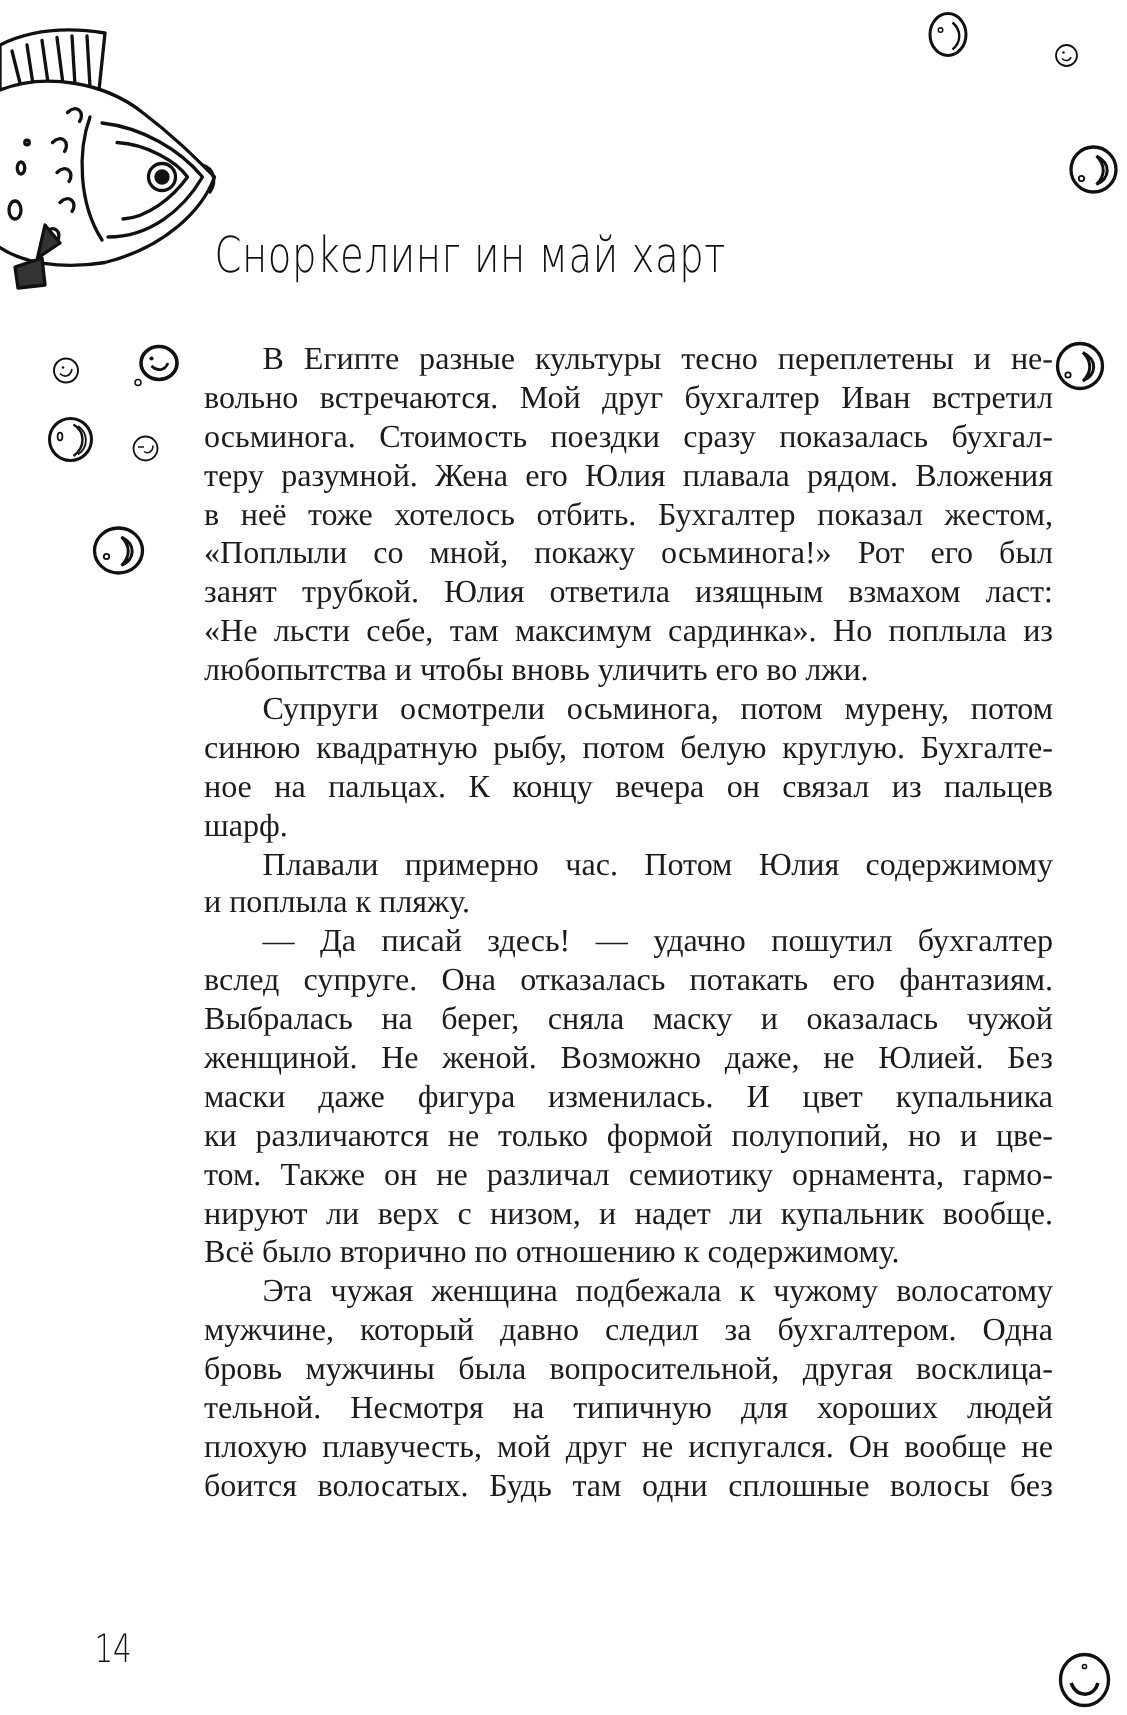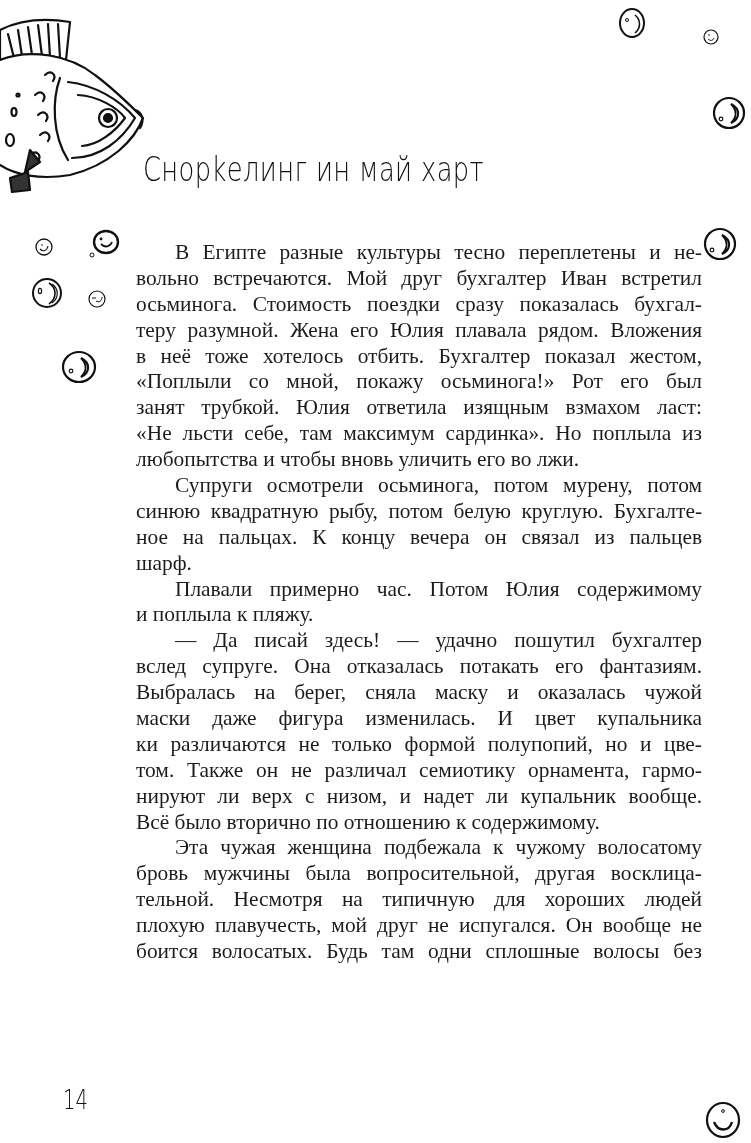--- a/index.html
+++ b/index.html
@@ -8,21 +8,21 @@
     .fish { left: 0; top: 0; width: 150px; height: 200px; }
     .bubble { position: absolute; }
     .title {
       position: absolute; left: 143px; top: 150px;
       font-family: "DejaVu Sans", sans-serif; font-weight: 200;
       font-size: 33px; letter-spacing: 0.5px; color: #111;
       transform: scaleX(0.78); transform-origin: left top;
       white-space: nowrap;
     }
     .body-text {
-      position: absolute; left: 136px; top: 240px; width: 566px;
+      position: absolute; left: 136px; top: 227px; width: 566px;
       font-family: "Liberation Serif", serif; font-size: 21.4px; line-height: 25.9px;
       color: #1c1c1c;
     }
     .line { white-space: nowrap; display: block; text-align: justify; text-align-last: justify; height: 25.9px; }
     .line.last { text-align-last: left; }
     .line.indent { padding-left: 39px; }
     .page-number {
       position: absolute; left: 63px; top: 1085px;
       font-family: "DejaVu Sans", sans-serif; font-weight: 200; font-size: 26px;
       transform: scaleX(0.75); transform-origin: left top; color: #111;
@@ -127,25 +127,27 @@
     <span class="line last">любопытства и чтобы вновь уличить его во лжи.</span>
     <span class="line indent">Супруги осмотрели осьминога, потом мурену, потом</span>
     <span class="line">синюю квадратную рыбу, потом белую круглую. Бухгалте-</span>
     <span class="line">ное на пальцах. К концу вечера он связал из пальцев</span>
     <span class="line last">шарф.</span>
     <span class="line indent">Плавали примерно час. Потом Юлия содержимому</span>
     <span class="line last">и поплыла к пляжу.</span>
     <span class="line indent">— Да писай здесь! — удачно пошутил бухгалтер</span>
     <span class="line">вслед супруге. Она отказалась потакать его фантазиям.</span>
     <span class="line">Выбралась на берег, сняла маску и оказалась чужой</span>
+    <span class="line">женщиной. Не женой. Возможно даже, не Юлией. Без</span>
     <span class="line">маски даже фигура изменилась. И цвет купальника</span>
     <span class="line">ки различаются не только формой полупопий, но и цве-</span>
     <span class="line">том. Также он не различал семиотику орнамента, гармо-</span>
     <span class="line">нируют ли верх с низом, и надет ли купальник вообще.</span>
     <span class="line last">Всё было вторично по отношению к содержимому.</span>
     <span class="line indent">Эта чужая женщина подбежала к чужому волосатому</span>
+    <span class="line">мужчине, который давно следил за бухгалтером. Одна</span>
     <span class="line">бровь мужчины была вопросительной, другая восклица-</span>
     <span class="line">тельной. Несмотря на типичную для хороших людей</span>
     <span class="line">плохую плавучесть, мой друг не испугался. Он вообще не</span>
     <span class="line">боится волосатых. Будь там одни сплошные волосы без</span>
   </div>
 
 <div class="page-number">14</div>
 
 </body></html>

